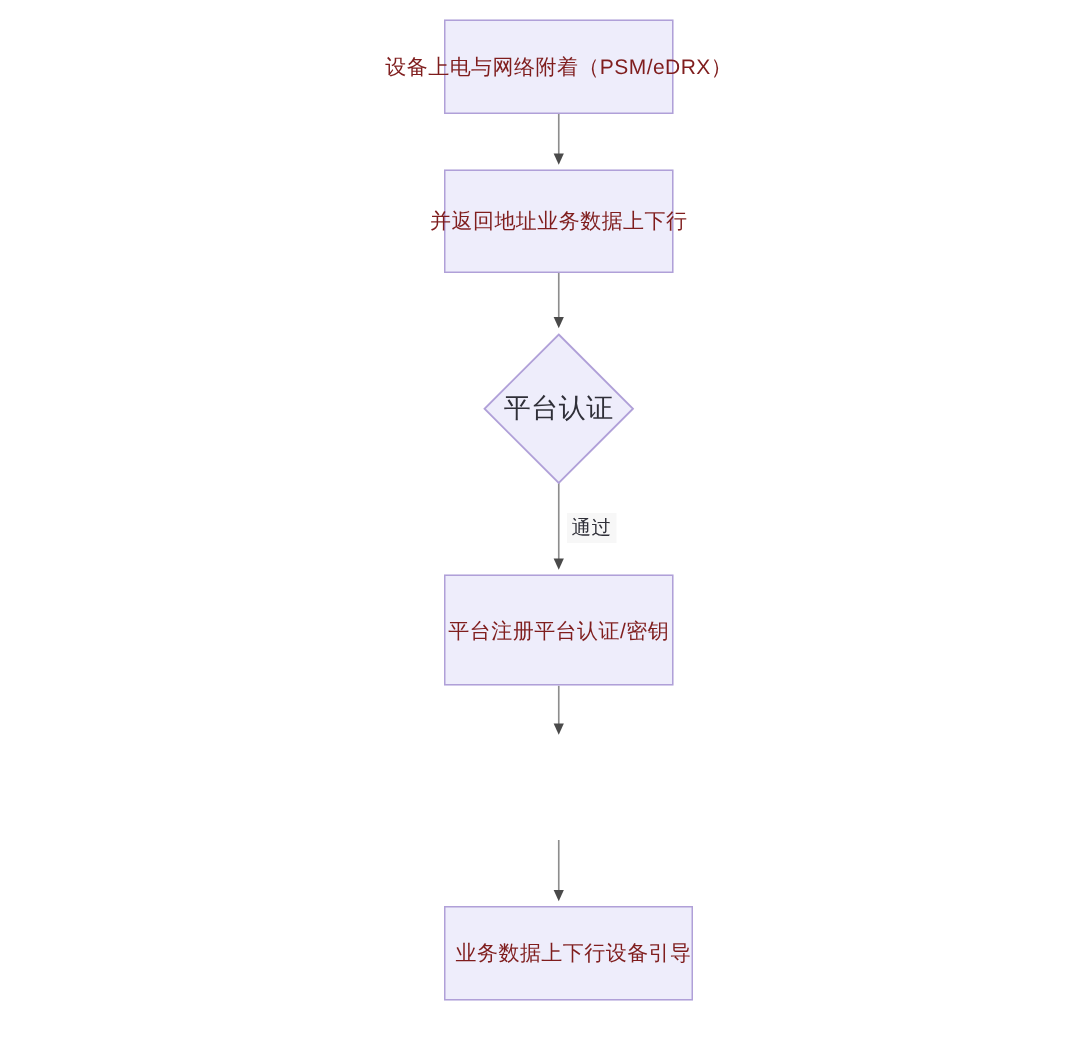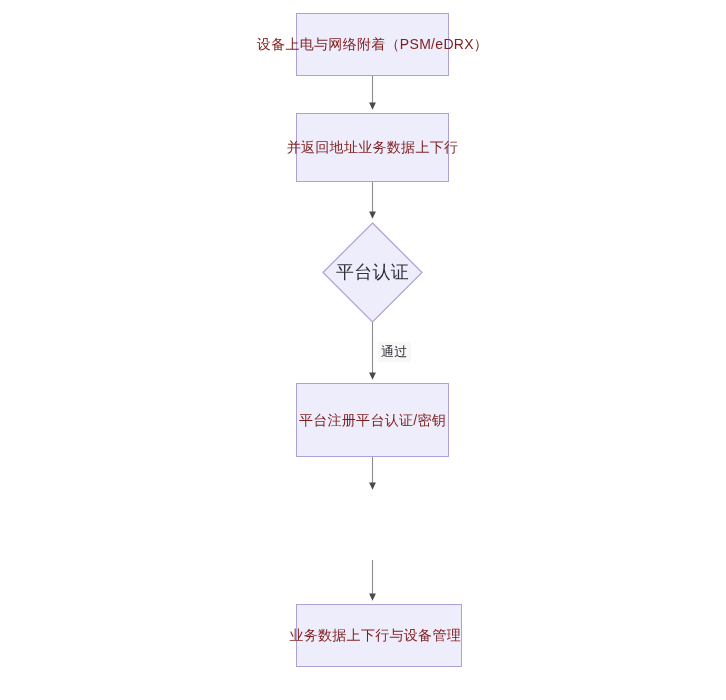--- a/index.html
+++ b/index.html
@@ -141,16 +141,16 @@
   </div>
 
   <div class="node" style="left:296px; top:383px; width:153px; height:74px;">
     <span>平台注册</span>
     <span class="line2">平台认证/密钥</span>
   </div>
 
 
   <div class="node" style="left:296px; top:604px; width:166px; height:63px;justify-content:flex-end;">
     <span>业务数据上下行</span>
-    <span class="line2">与设备管理</span>
+    <span class="line2">设备引导</span>
   </div>
 
 </div>
 
 </body></html>

